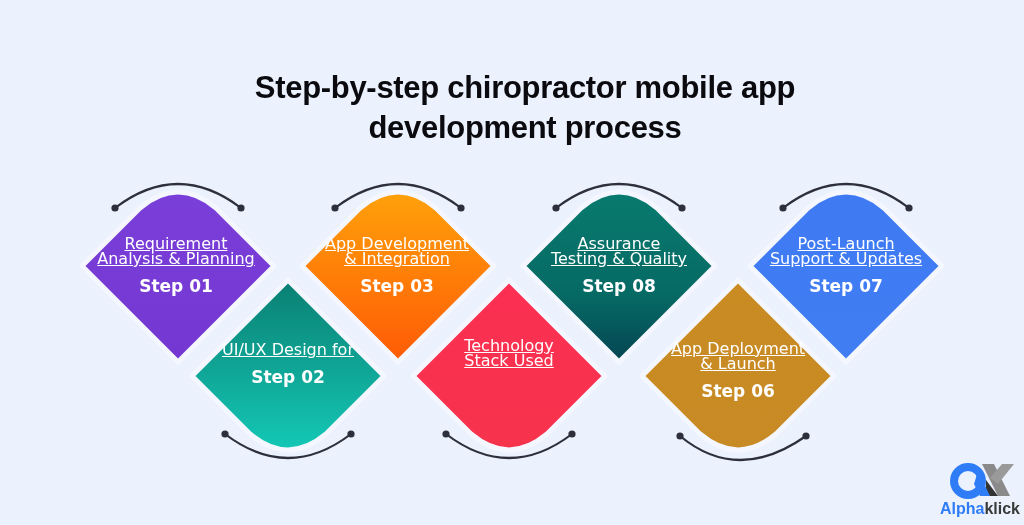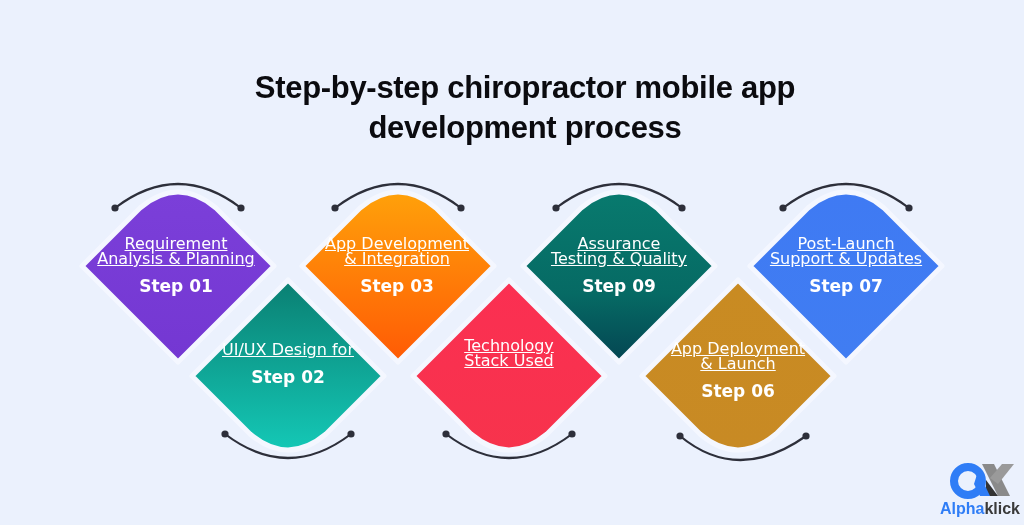--- a/index.html
+++ b/index.html
@@ -119,21 +119,21 @@
   <span class="lbl">&amp; Integration</span>
   <span class="num">Step 03</span>
 </div>
 <div class="step-text" style="left:419px;top:338px;">
   <span class="lbl">Technology</span>
   <span class="lbl">Stack Used</span>
 </div>
 <div class="step-text" style="left:529px;top:236px;">
   <span class="lbl">Assurance</span>
   <span class="lbl">Testing &amp; Quality</span>
-  <span class="num">Step 09</span>
+  <span class="num">Step 08</span>
 </div>
 <div class="step-text" style="left:648px;top:341px;">
   <span class="lbl">App Deployment</span>
   <span class="lbl">&amp; Launch</span>
   <span class="num">Step 06</span>
 </div>
 <div class="step-text" style="left:756px;top:236px;">
   <span class="lbl">Post-Launch</span>
   <span class="lbl">Support &amp; Updates</span>
   <span class="num">Step 07</span>

